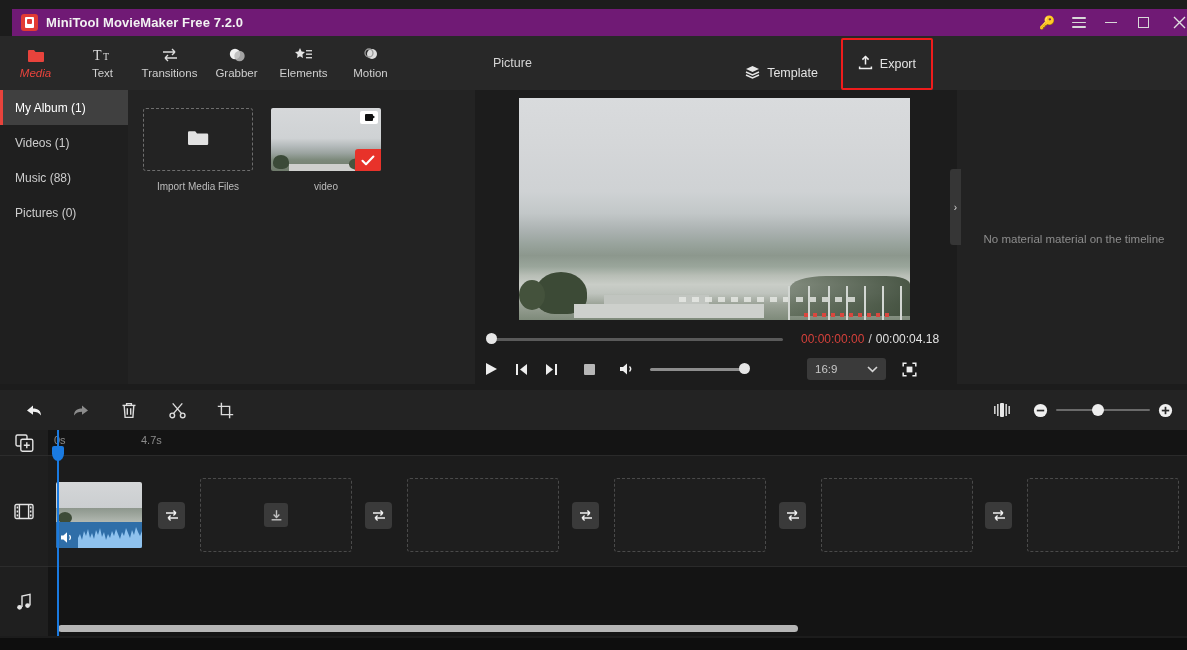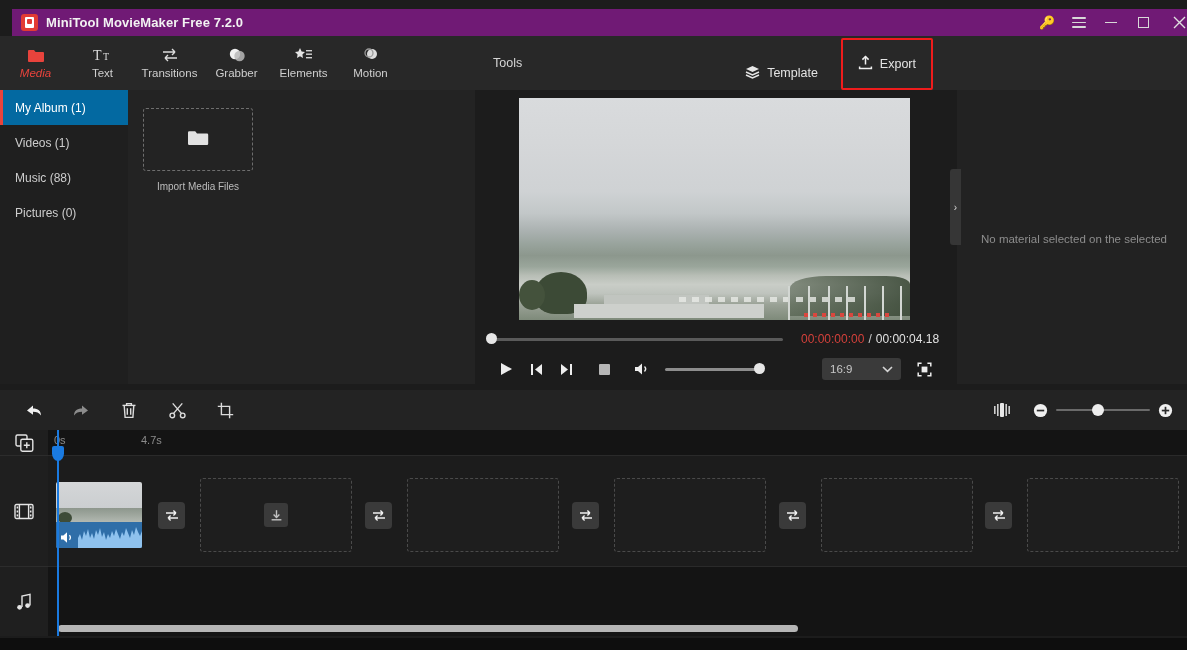--- a/index.html
+++ b/index.html
@@ -84,21 +84,21 @@
     background: #232323;
   }
   .album-col {
     position: absolute; left: 0; top: 0; width: 128px; height: 294px;
     background: #1f1f1f;
   }
   .album-item {
     position: relative; height: 35px; display: flex; align-items: center;
     padding-left: 15px; font-size: 12px; color: #cdcdcd; cursor: pointer;
   }
-  .album-item.active { background: #0369a1; color: #ffffff; text-align: center; }
+  .album-item.active { background: #404040; color: #ffffff; text-align: center; }
   .album-item.active::before {
     content: ""; position: absolute; left: 0; top: 0; width: 3px; height: 35px;
     background: #e8433c;
   }
 
   .media-main { position: absolute; left: 128px; top: 0; right: 0; height: 294px; background: #232323; }
   .media-toolbar {
     height: 29px; background: #2a2a2a; display: flex; align-items: center;
     font-size: 12px; color: #b8b8b8;
   }
@@ -225,21 +225,21 @@
   }
   .seek-knob {
     position: absolute; left: -5px; top: -4.5px; width: 11px; height: 11px;
     border-radius: 50%; background: #e6e6e6;
   }
   .tc-cur { margin-left: 18px; font-size: 12px; color: #d4413b; }
   .tc-sep { margin: 0 4px; font-size: 12px; color: #cfcfcf; }
   .tc-tot { font-size: 12px; color: #e2e2e2; }
 
   .ctrl-row {
-    position: absolute; left: 481px; top: 354px; width: 478px; height: 30px;
+    position: absolute; left: 466px; top: 354px; width: 478px; height: 30px;
     display: flex; align-items: center;
   }
   .ctrl-btn {
     width: 30px; height: 26px; display: flex; align-items: center; justify-content: center;
     cursor: pointer; color: #ececec;
   }
   .vol-track {
     position: relative; width: 95px; height: 3px; background: #8d8d8d;
     border-radius: 2px; margin-left: 8px; margin-right: 10px; cursor: pointer;
   }
@@ -505,27 +505,41 @@
           <div class="import-box">
             <span>
               <svg width="22" height="18" viewBox="0 0 22 18">
                   <path d="M1 3.5a1.2 1.2 0 011.2-1.2h6L10 4.6h10a1.2 1.2 0 011.2 1.2v9A1.2 1.2 0 0120 16H2.2A1.2 1.2 0 011 14.8z" fill="#e2e2e2"></path>
                 </svg>
             </span>
           </div>
           <div class="cell-label">Import Media Files</div>
         </div>
 
+        <div class="media-cell">
+          <div class="thumb-box">
+            <div class="tree1"></div>
+            <div class="bldg"></div>
+            <div class="tree2"></div>
+            <div class="vid-badge"></div>
+            <div class="sel-check">
+              <svg width="14" height="11" viewBox="0 0 14 11">
+                  <path d="M1.5 5.8L5 9.2 12.4 1.6" stroke="#fff" stroke-width="2.1" fill="none" stroke-linecap="round" stroke-linejoin="round"></path>
+                </svg>
+            </div>
+          </div>
+          <div class="cell-label">video</div>
+        </div>
       </div>
       <div class="vscroll-media" style="opacity:0"></div>
     </div>
   </div>
 
   <div class="player-header">
-    <div class="player-title">Tools</div>
+    <div class="player-title">Picture</div>
     <div class="ph-right">
       <div class="ph-btn">
         <span>
           <svg width="15" height="14" viewBox="0 0 15 14">
               <path d="M7.5 1L14 4l-6.5 3L1 4z" fill="#e6e6e6"></path>
               <path d="M1 7l6.5 3L14 7" fill="none" stroke="#e6e6e6" stroke-width="1.4"></path>
               <path d="M1 10l6.5 3L14 10" fill="none" stroke="#e6e6e6" stroke-width="1.4"></path>
             </svg>
         </span>
         <span>Template</span>
@@ -621,21 +635,21 @@
           <path d="M10.4 1.2h3.4v3.4"></path>
           <path d="M13.8 10.4v3.4h-3.4"></path>
           <path d="M4.6 13.8H1.2v-3.4"></path>
         <rect x="4.6" y="4.6" width="5.8" height="5.8" fill="#ededed" stroke="none"></rect>
       </svg>
     </div>
   </div>
 
   <div class="prop-panel">
     <div class="collapse-tab">›</div>
-    <div class="prop-empty">No material selected on the selected</div>
+    <div class="prop-empty">No material material on the timeline</div>
   </div>
 
   <div class="tl-toolbar">
     <div class="tl-tool">
       <svg width="19" height="17" viewBox="0 0 19 17">
           <path d="M3 8.5l6-5v3c5 0 8 2.5 8 7-2-3-4.5-3.8-8-3.8v3z" fill="#f0f0f0"></path>
         </svg>
     </div>
     <div class="tl-tool">
       <svg width="19" height="17" viewBox="0 0 19 17">

